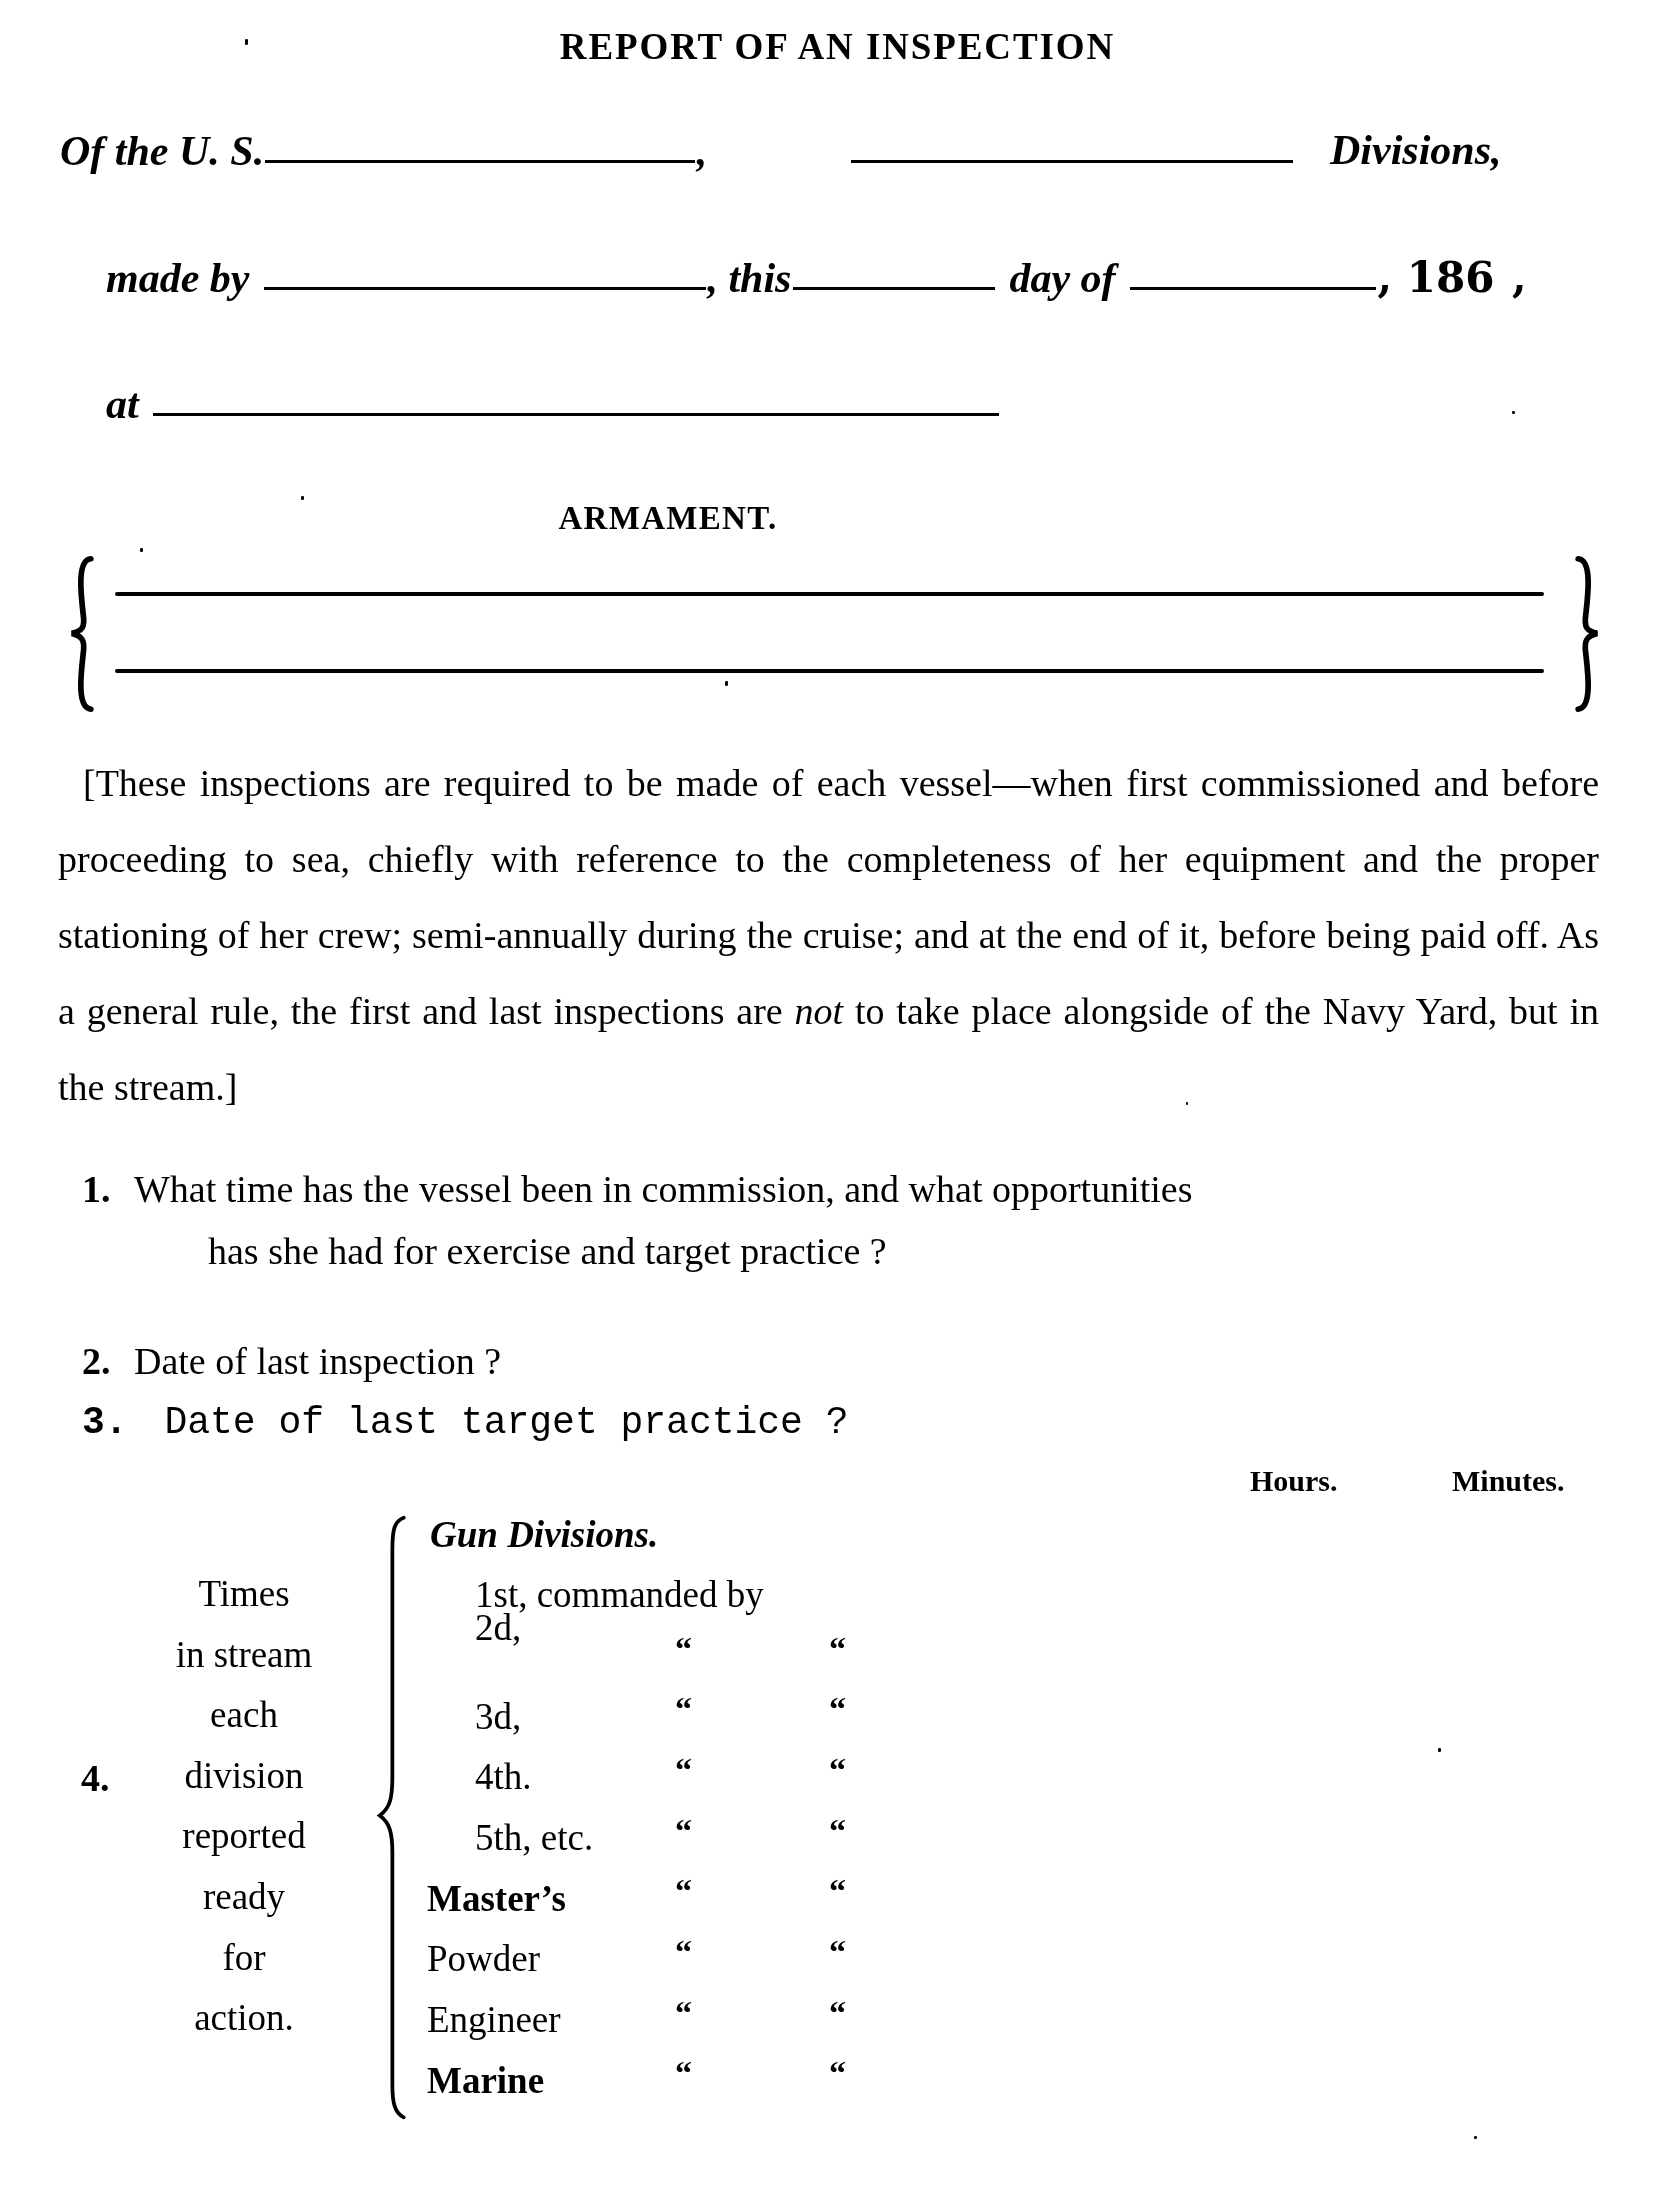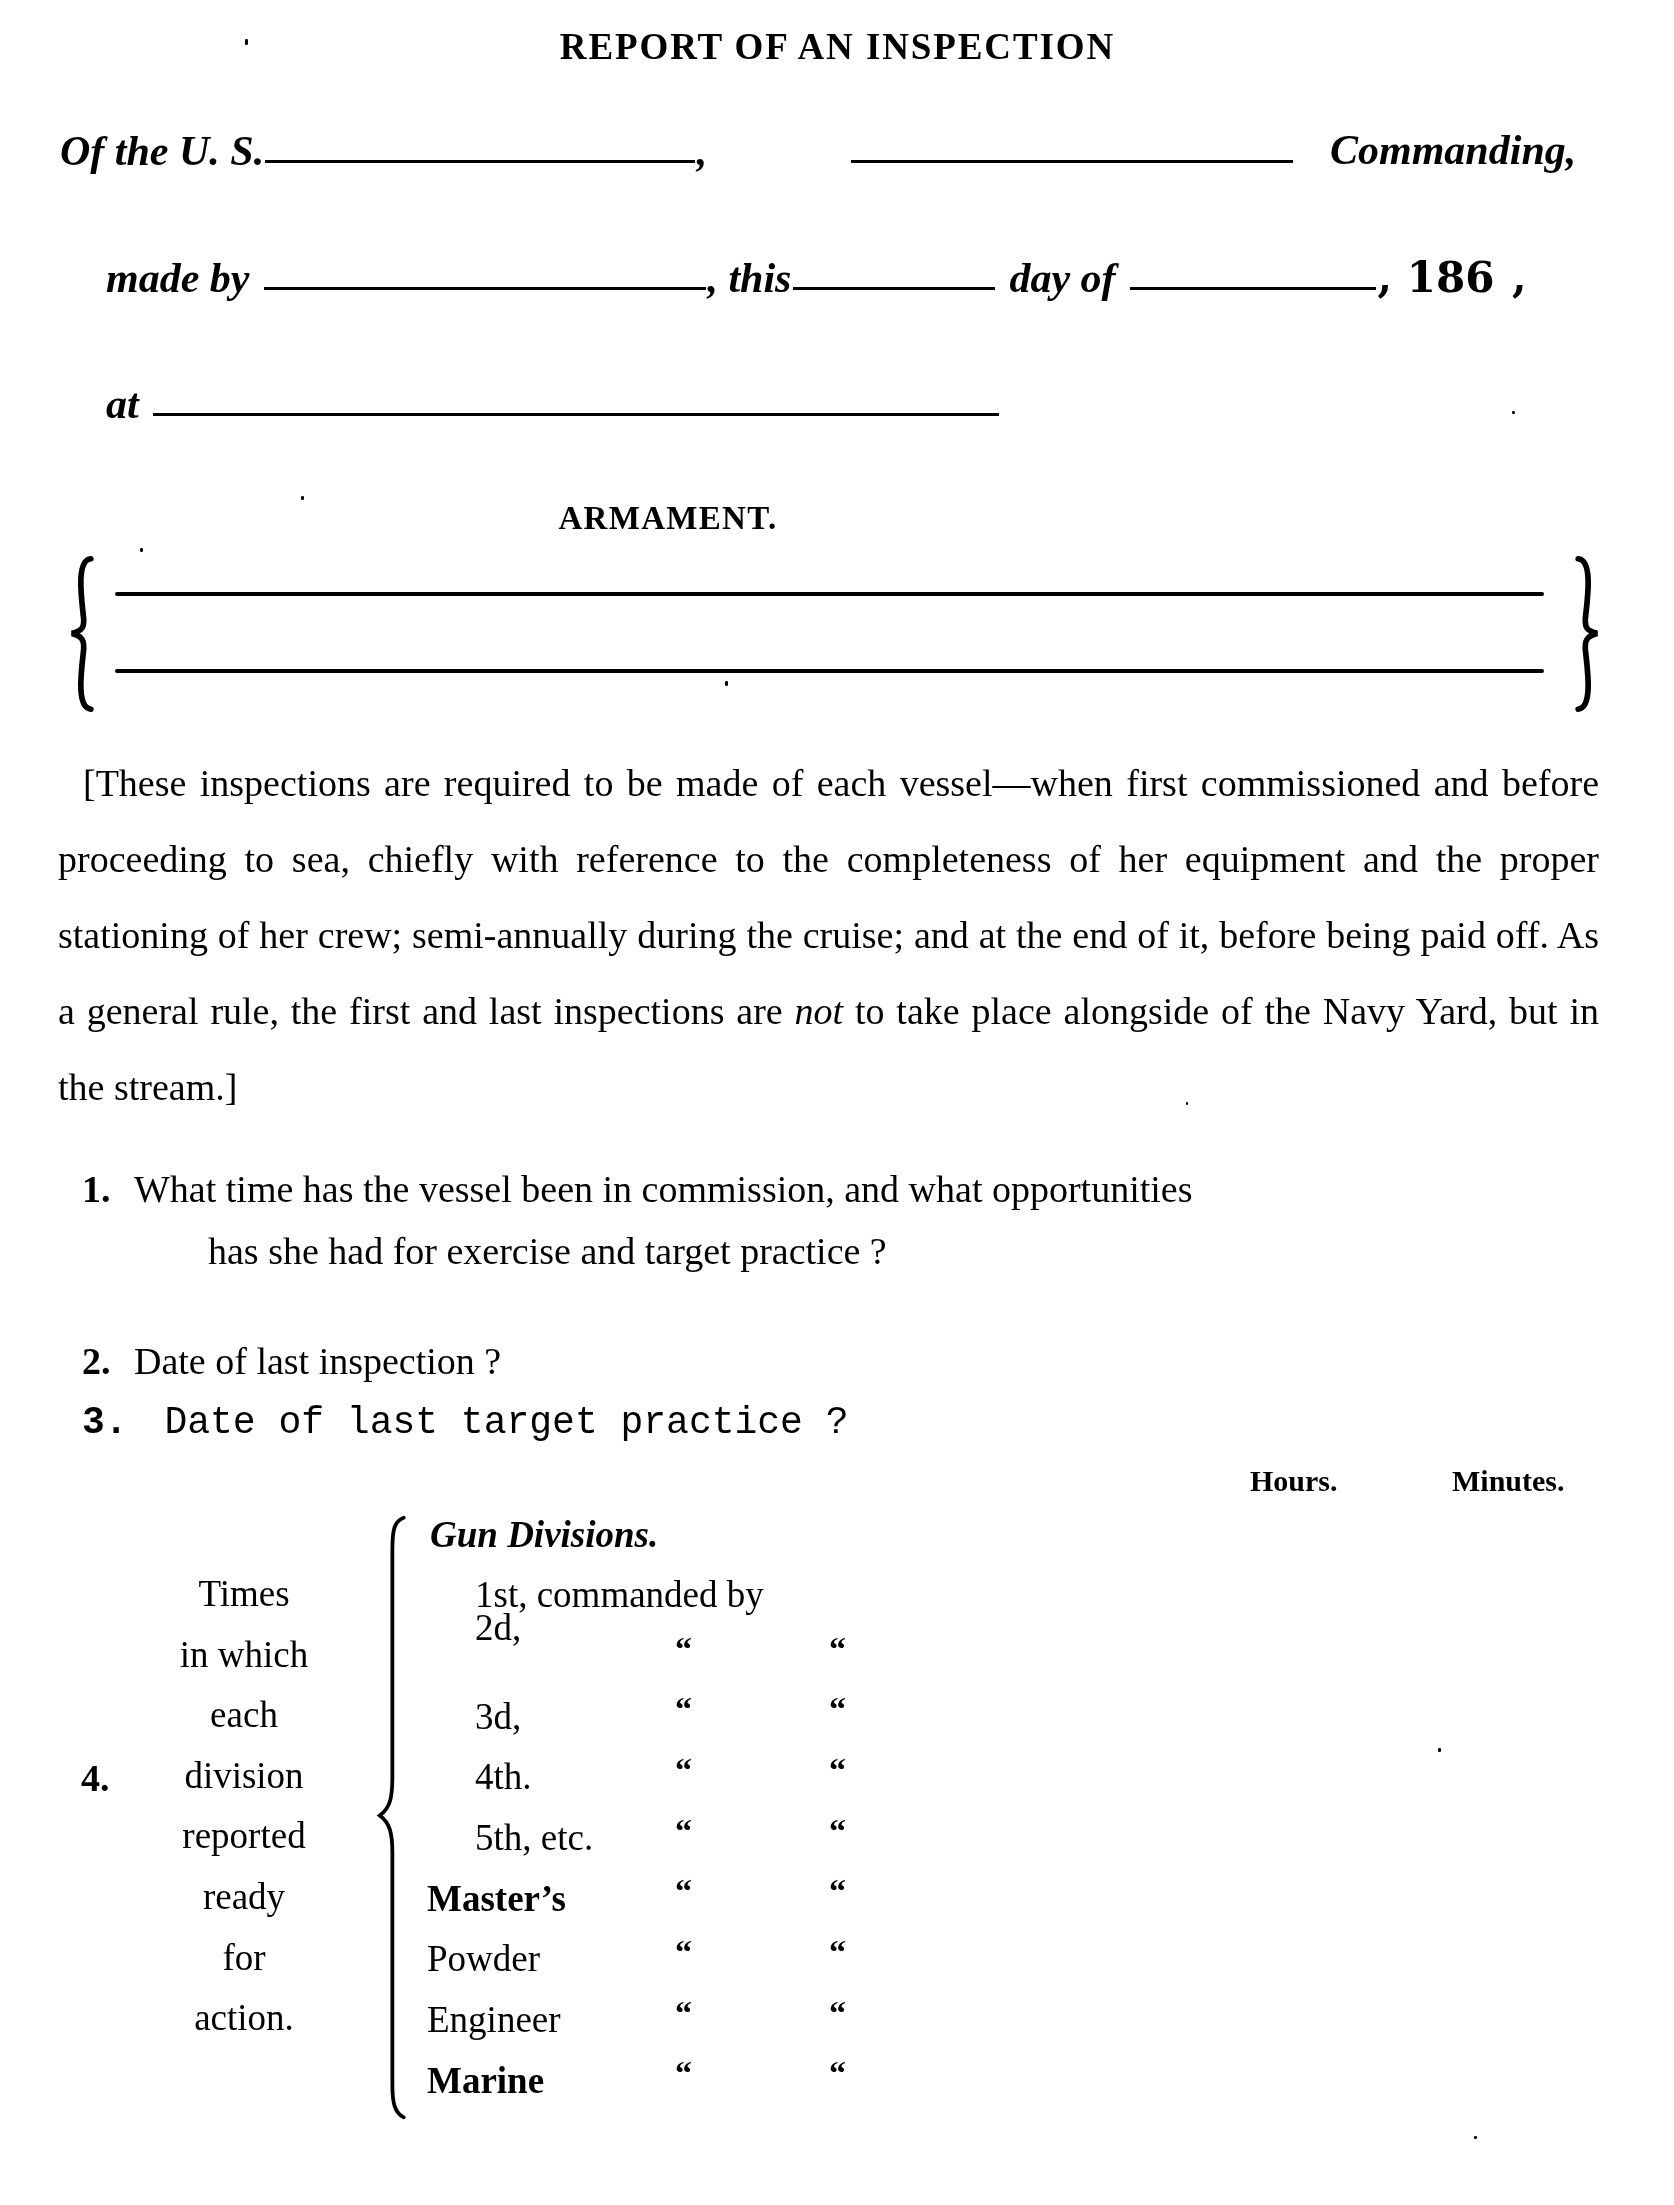--- a/index.html
+++ b/index.html
@@ -46,21 +46,21 @@
 
 <div class="abs title">REPORT OF AN INSPECTION</div>
 <div class="speck" style="left:245px;top:39px;height:6.3px;width:3.2px;"></div>
 
 <div class="abs line-row" style="left:60px;top:126px;">
   <span class="it">Of the U. S.</span><span class="blank" style="width:430px;"></span><span class="it">,</span>
 </div>
 <div class="abs line-row" style="left:850px;top:126px;">
   <span class="blank" style="width:442px;"></span>
 </div>
-<div class="abs line-row it" style="left:1330px;top:126px;">Commanding,</div>
+<div class="abs line-row it" style="left:1330px;top:126px;">Divisions,</div>
 
 <div class="abs line-row" style="left:106px;top:253px;">
   <span class="it">made by</span>
   <span class="blank" style="width:442px;"></span><span class="it">, this</span><span class="blank" style="width:202px;"></span>
   <span class="it">day of</span>
   <span class="blank" style="width:246px;"></span><span class="bold">, 186</span><span class="bold" style="margin-left:17.7px;">,</span>
 </div>
 
 <div class="abs line-row" style="left:106px;top:379px;">
   <span class="it">at</span>
@@ -101,21 +101,21 @@
   <span class="q-num">3.</span>
   <span style="margin-left:14px;">Date of last target practice ?</span>
 </div>
 
 <div class="abs col-head" style="left:1250px;top:1464px;">Hours.</div>
 <div class="abs col-head" style="left:1452px;top:1464px;">Minutes.</div>
 
 <div class="abs q q-num" style="left:81px;top:1756px;">4.</div>
 
 <div class="abs lbl" style="top:1572px;">Times</div>
-<div class="abs lbl" style="top:1633px;">in which</div>
+<div class="abs lbl" style="top:1633px;">in stream</div>
 <div class="abs lbl" style="top:1693px;">each</div>
 <div class="abs lbl" style="top:1754px;">division</div>
 <div class="abs lbl" style="top:1814px;">reported</div>
 <div class="abs lbl" style="top:1875px;">ready</div>
 <div class="abs lbl" style="top:1936px;">for</div>
 <div class="abs lbl" style="top:1996px;">action.</div>
 
 <svg class="brace-svg" style="left:371px;top:1511px;" width="44" height="613" viewBox="0 0 70 970">
   <path d="M52 8 C 36 14, 34 30, 34 60 L 34 420 C 34 455, 30 470, 14 482 C 30 494, 34 510, 34 540 L 34 910 C 34 940, 38 955, 52 962" fill="none" stroke="#000" stroke-width="6" stroke-linecap="round"></path>
 </svg>

